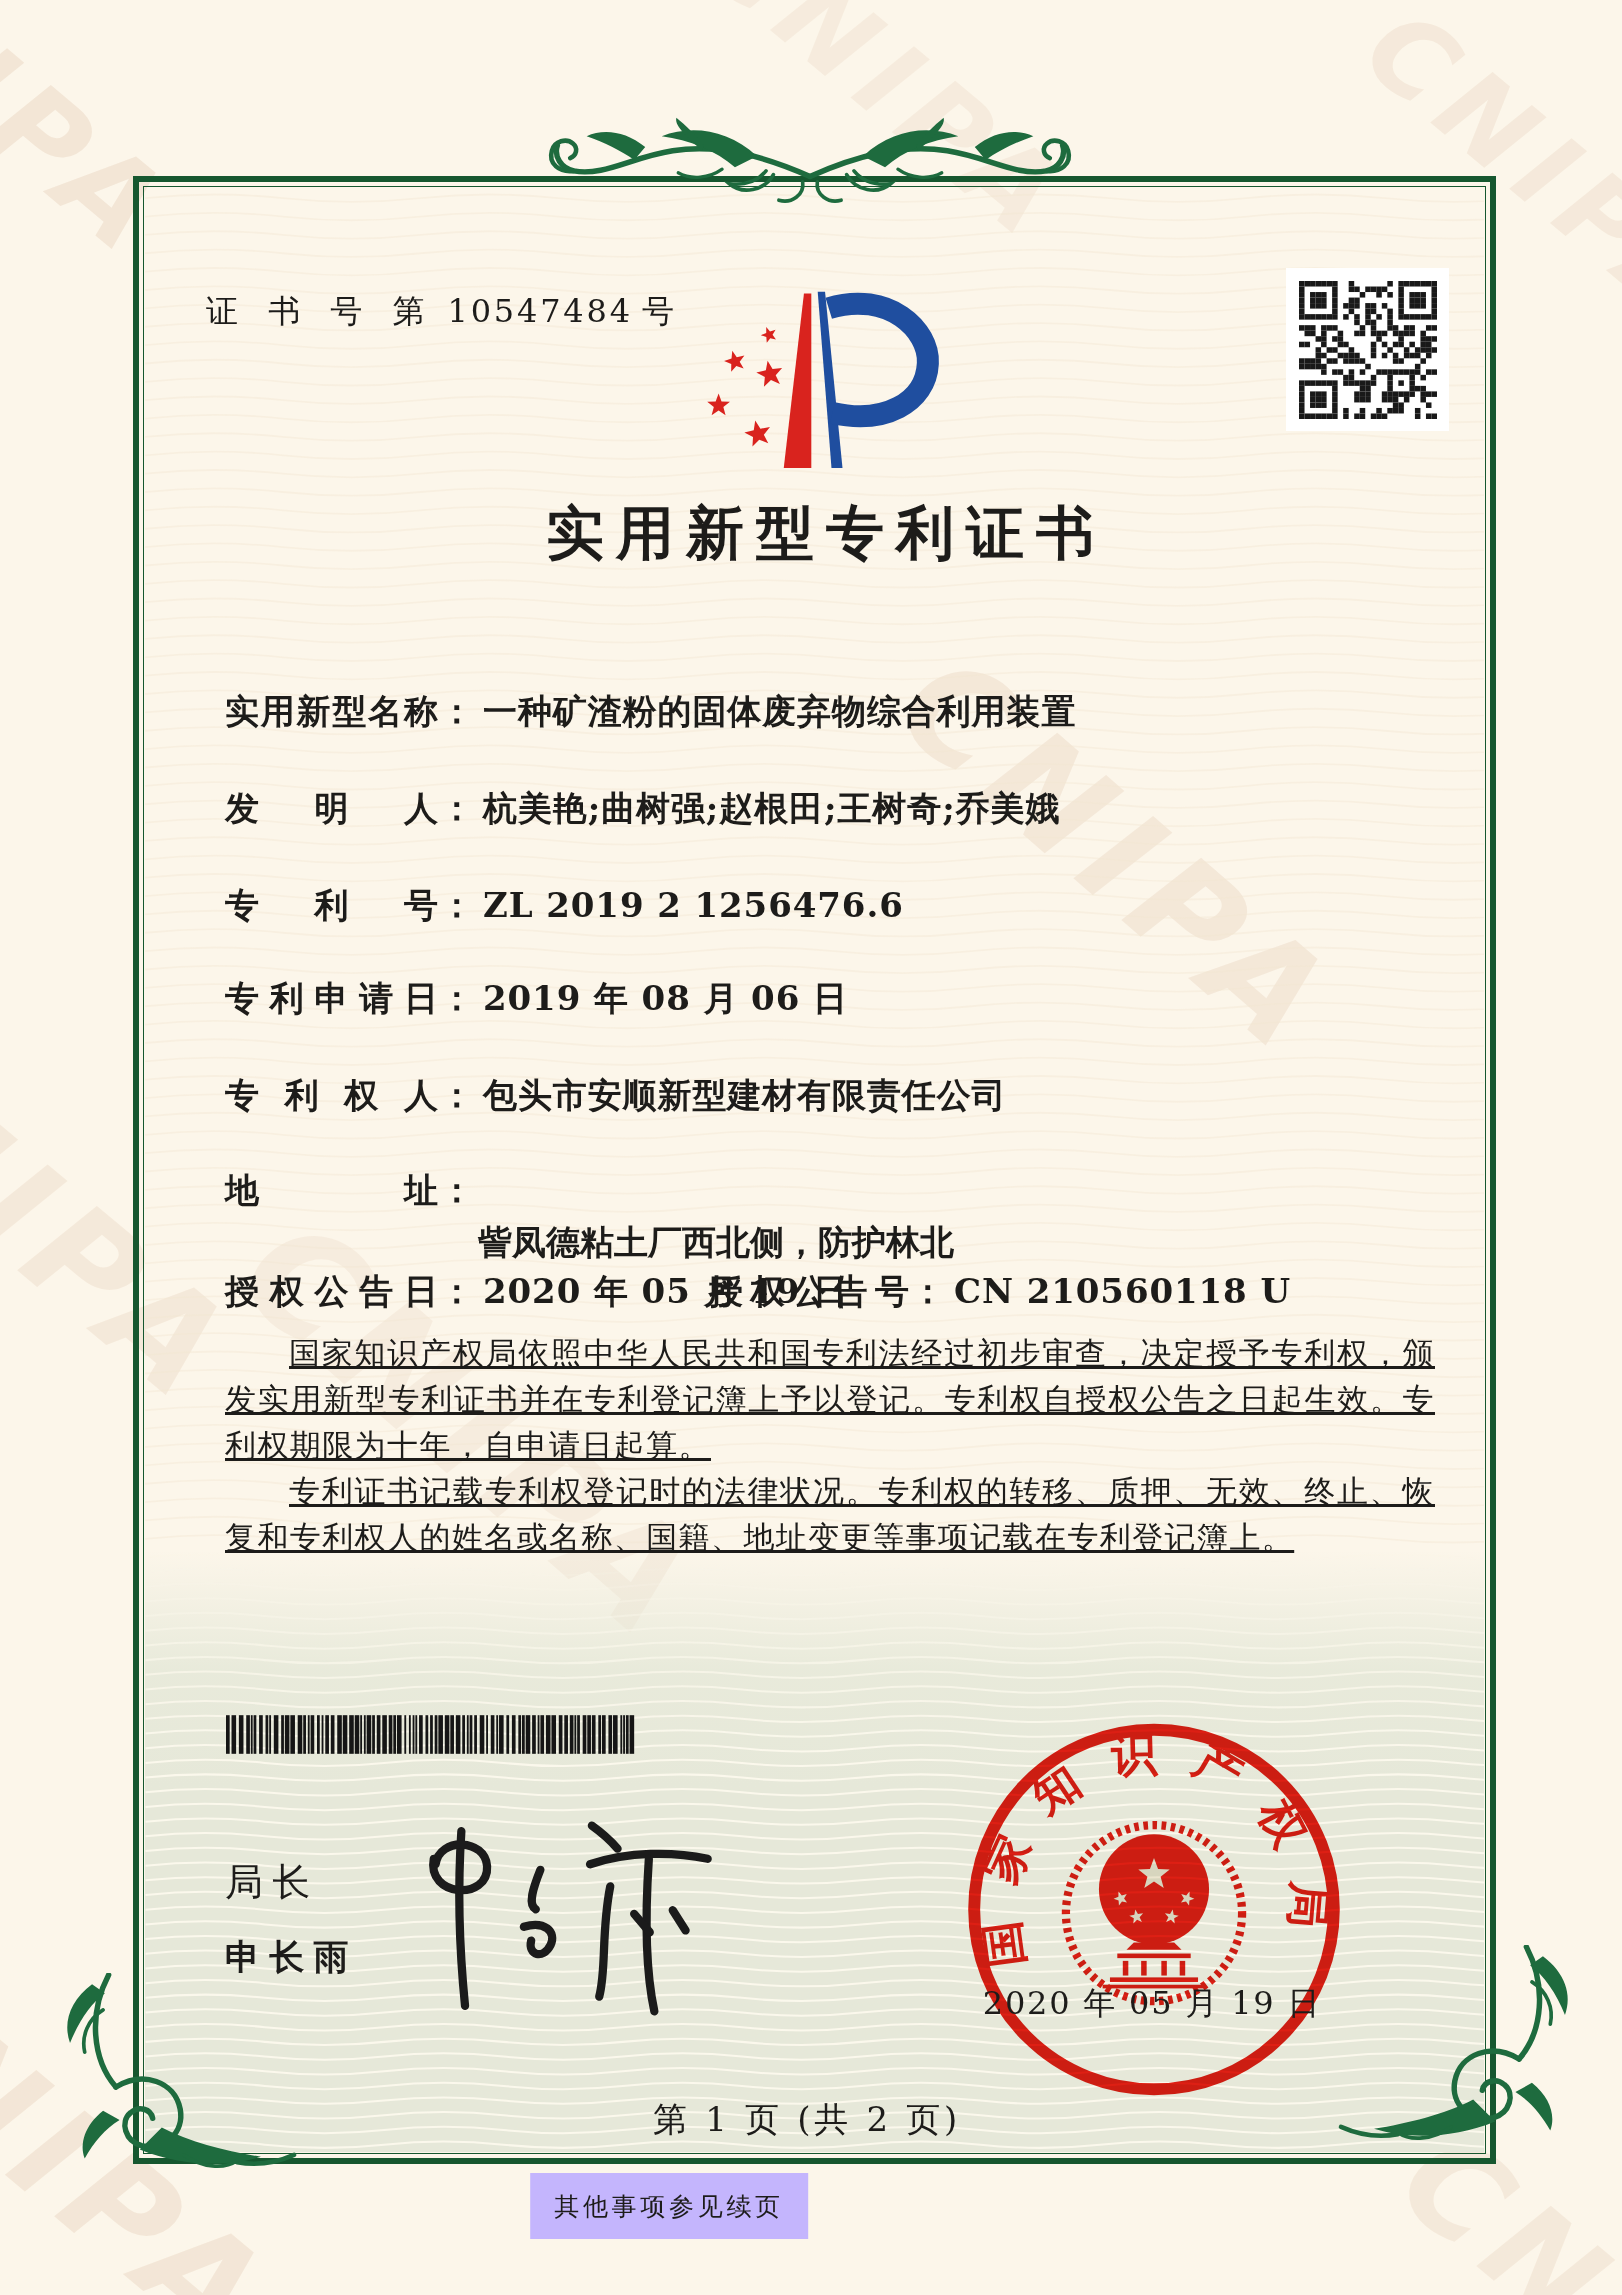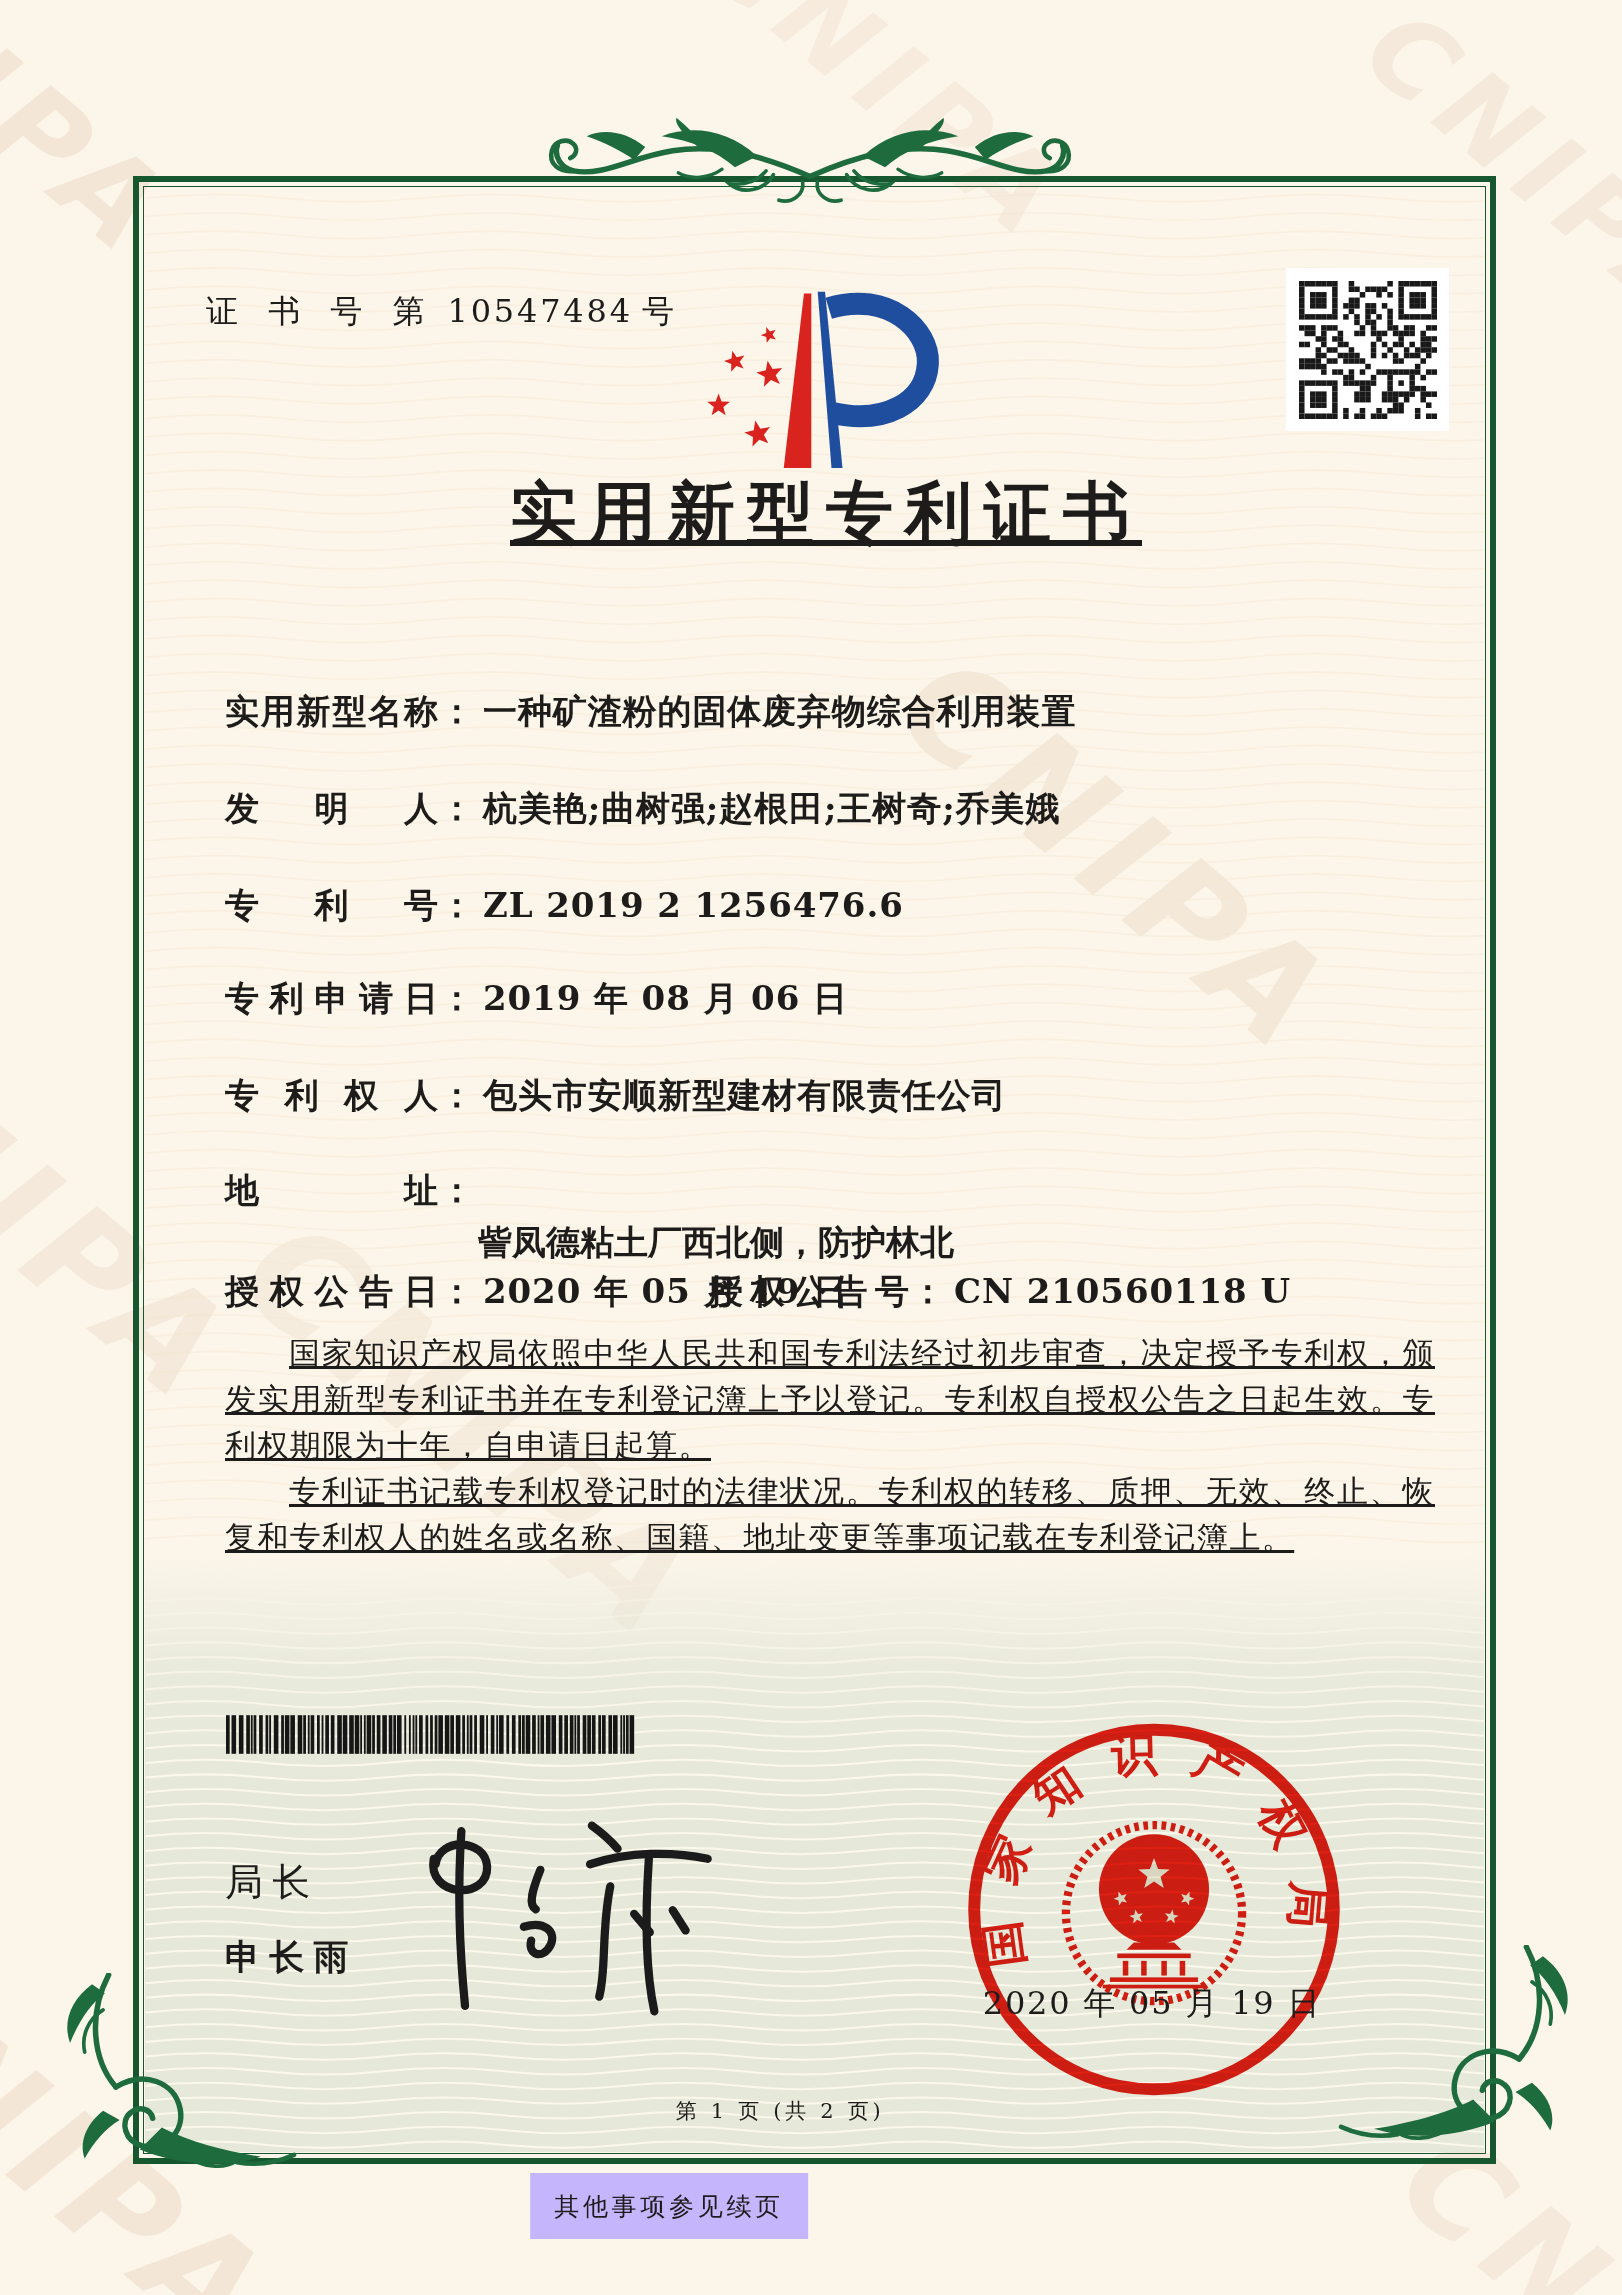--- a/index.html
+++ b/index.html
@@ -39,22 +39,22 @@
   .orn-bl{left:48px;top:1973px;}
   .orn-br{left:1330px;top:1945px;}
 
   
   .cert-no{position:absolute;left:206px;top:290px;z-index:4;font-size:32px;letter-spacing:1.8px;}
   .cert-no .cn{letter-spacing:10px;}
   .cert-no .num{margin:0 9.2px 0 13px;letter-spacing:2.8px;}
   .logo{position:absolute;left:691px;top:244px;z-index:4;}
   .qr-box{position:absolute;left:1286px;top:268px;width:163px;height:163px;background:#fff;z-index:4;}
   .qr-box svg{position:absolute;left:13px;top:13px;}
-  .doc-title{position:absolute;left:826px;top:468px;transform:translateX(-50%);z-index:4;
-             font-size:67px;font-weight:700;letter-spacing:12px;white-space:nowrap;text-decoration:underline;}
+  .doc-title{position:absolute;left:826px;top:495px;transform:translateX(-50%);z-index:4;
+             font-size:58px;font-weight:700;letter-spacing:12px;white-space:nowrap;}
 
   
   .frow{position:absolute;left:225px;z-index:4;font-size:34px;font-weight:600;display:flex;align-items:baseline;white-space:nowrap;}
   .flabel{display:inline-flex;justify-content:space-between;width:213px;}
   .fcolon{margin:0 9.2px 0 1.8px;}
   .fvalue{letter-spacing:0.9px;}
   .r1{top:689px;} .r2{top:786px;} .r3{top:883px;} .r4{top:976px;} .r5{top:1073px;}
   .r6{top:1168px;} .addr2{position:absolute;left:478px;top:1220px;z-index:4;font-size:34px;font-weight:600;white-space:nowrap;}
   .r7{top:1269px;} .grant2{position:absolute;left:709px;z-index:4;top:1269px;font-size:34px;font-weight:600;display:flex;align-items:baseline;white-space:nowrap;}
   .grant2 .flabel{width:200px;}
@@ -66,22 +66,22 @@
   
   .barcode{position:absolute;left:226px;top:1715px;z-index:4;}
   .signoff-title{position:absolute;left:225px;top:1857px;z-index:4;font-size:38px;font-weight:400;
                  font-family:"DejaVu Sans","Liberation Sans",sans-serif;letter-spacing:9.2px;}
   .signoff-name{position:absolute;left:225px;top:1934px;z-index:4;font-size:35px;font-weight:600;
                 font-family:"DejaVu Sans","Liberation Sans",sans-serif;letter-spacing:9.2px;}
   .signature{position:absolute;left:386px;top:1798px;z-index:5;}
   .seal{position:absolute;left:961px;top:1715px;z-index:6;mix-blend-mode:multiply;opacity:.95;}
   .seal-date{position:absolute;left:1152px;top:1982px;transform:translateX(-50%);z-index:7;
              font-size:32px;font-weight:500;letter-spacing:1.8px;white-space:nowrap;}
-  .page-no{position:absolute;left:780px;top:2097px;transform:translateX(-50%);z-index:4;
-           font-size:21px;letter-spacing:3.7px;white-space:nowrap;}
+  .page-no{position:absolute;left:807px;top:2097px;transform:translateX(-50%);z-index:4;
+           font-size:34px;letter-spacing:3.7px;white-space:nowrap;}
   .cont-box{position:absolute;left:669px;top:2173px;transform:translateX(-50%);z-index:4;
             background:#c4b5fd;padding:16.5px 24px;font-size:25px;letter-spacing:3.7px;white-space:nowrap;}
 </style>
 </head>
 <body>
 
 <div class="page">
 
   <span class="wm wm1">CNIPA</span>
   <span class="wm wm2">CNIPA</span>

